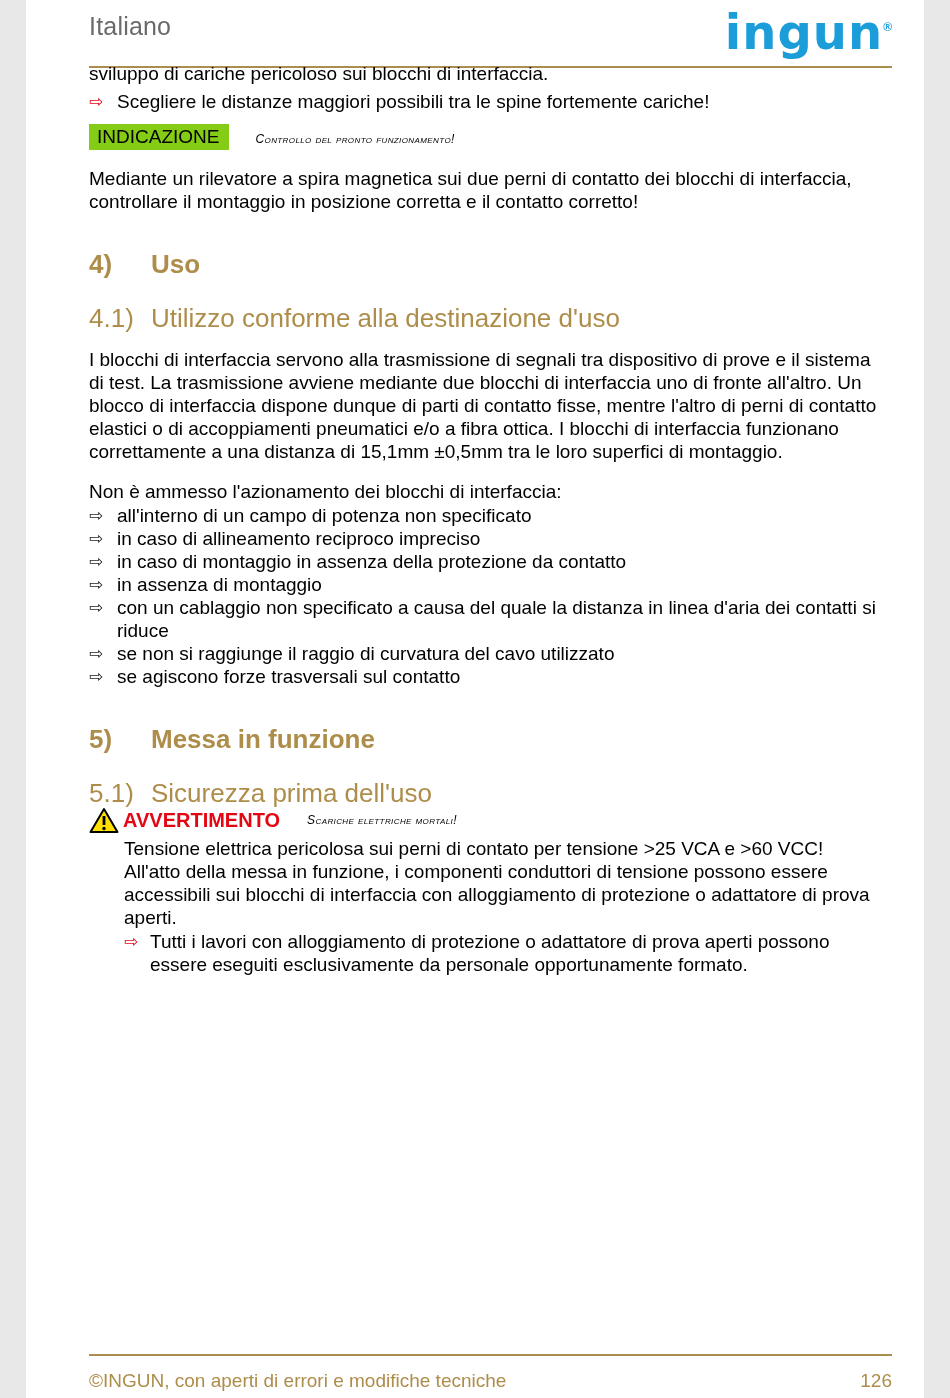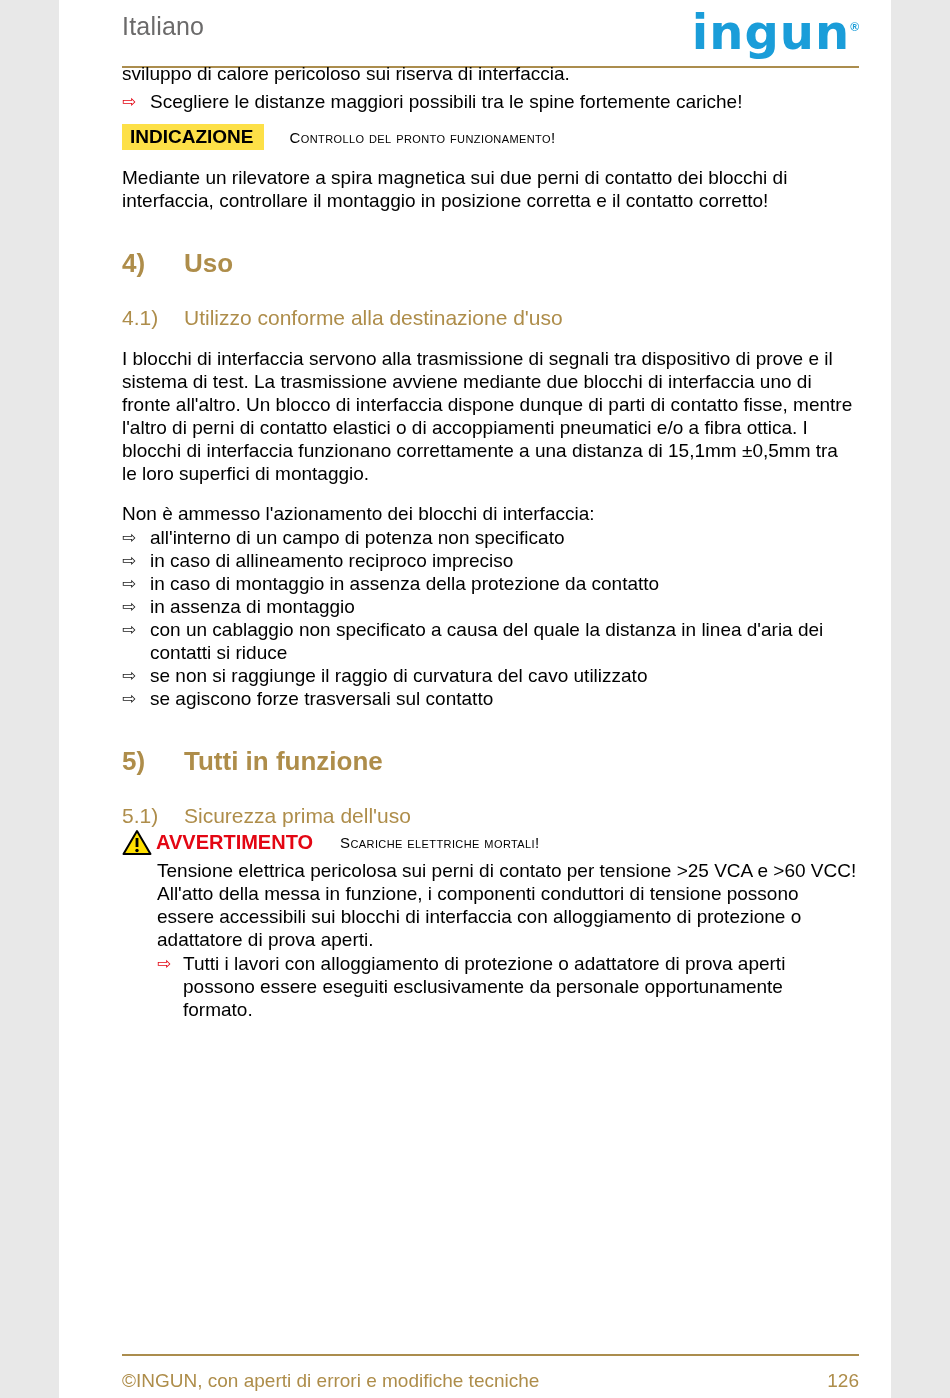--- a/index.html
+++ b/index.html
@@ -1,18 +1,18 @@
 <!DOCTYPE html>
 <html><head>
 <meta charset="utf-8">
 <style>
   html,body{margin:0;padding:0;background:#e8e8e8;}
   .page{
     position:relative;
-    width:832px;height:1398px;
+    width:898px;height:1398px;
     background:#ffffff;
     font-family:"Liberation Sans","DejaVu Sans",sans-serif;
     color:#000;
     overflow:hidden;
     margin:0 auto;
   }
   
   .header{position:absolute;top:8px;left:63px;right:32px;}
   .header-row{display:flex;justify-content:space-between;align-items:flex-start;}
   .lang-label{font-size:25px;color:#6b6a6a;letter-spacing:0.2px;padding-top:4px;}
@@ -22,27 +22,27 @@
   .gold-rule{border:none;border-top:2px solid #ab8d4e;margin:10px 0 0 0;}
   
   .content{position:absolute;top:62px;left:63px;right:34px;font-size:19px;line-height:23px;}
   p{margin:0;}
   .arrow-item{display:flex;margin-top:5px;}
   .arrow-glyph{flex:none;width:28px;line-height:23px;
                font-family:"DejaVu Sans",sans-serif;font-size:17px;}
   .arrow-red{color:#e30613;}
   .arrow-black{color:#1a1a1a;}
   .notice-row{display:flex;align-items:baseline;margin-top:11px;}
-  .badge{background:#fde047;font-weight:bold;padding:1px 10px 2px 8px;}
-  .smallcaps{font-variant:small-caps;letter-spacing:0.4px;font-size:15px;}
+  .badge{background:#84cc16;font-weight:normal;padding:1px 10px 2px 8px;}
+  .smallcaps{font-variant:small-caps;letter-spacing:0.4px;font-size:12px;font-style:italic;}
   .notice-title{margin-left:26px;}
   .notice-body{margin-top:16px;}
   .h1{display:flex;color:#ae8d4a;font-size:26px;font-weight:bold;line-height:30px;margin-top:36px;}
   .h1 .num{flex:none;width:62px;}
-  .h2{display:flex;color:#ae8d4a;font-size:21px;line-height:25px;margin-top:27px;}
+  .h2{display:flex;color:#ae8d4a;font-size:26px;line-height:25px;margin-top:27px;}
   .h2 .num{flex:none;width:62px;}
   .h2-body{margin-top:17px;}
   .list{margin-top:1px;}
   .list .arrow-item{margin-top:0;}
   
   .warning{margin-top:1px;}
   .warning-row{display:flex;align-items:center;}
   .warn-icon{flex:none;width:30px;height:27px;margin-right:4px;}
   .warn-label{color:#e30613;font-weight:bold;font-size:20px;}
   .warn-title{margin-left:27px;}
@@ -64,21 +64,21 @@
       <span class="lang-label">Italiano</span>
       <span>
         <span class="logo">ingun</span><span class="logo-reg">®</span>
       </span>
     </div>
     <hr class="gold-rule">
   </div>
 
   <div class="content">
 
-    <p>sviluppo di calore pericoloso sui riserva di interfaccia.</p>
+    <p>sviluppo di cariche pericoloso sui blocchi di interfaccia.</p>
 
     <div class="arrow-item">
       <span class="arrow-glyph arrow-red">⇨</span>
       <span>Scegliere le distanze maggiori possibili tra le spine fortemente cariche!</span>
     </div>
 
     <div class="notice-row">
       <span class="badge">INDICAZIONE</span>
       <span class="smallcaps notice-title">Controllo del pronto funzionamento!</span>
     </div>
@@ -123,21 +123,21 @@
         <span>se non si raggiunge il raggio di curvatura del cavo utilizzato</span>
       </div>
       <div class="arrow-item">
         <span class="arrow-glyph arrow-black">⇨</span>
         <span>se agiscono forze trasversali sul contatto</span>
       </div>
     </div>
 
     <div class="h1">
       <span class="num">5)</span>
-      <span>Tutti in funzione</span>
+      <span>Messa in funzione</span>
     </div>
 
     <div class="h2">
       <span class="num">5.1)</span>
       <span>Sicurezza prima dell'uso</span>
     </div>
 
     <div class="warning">
       <div class="warning-row">
         <svg class="warn-icon" viewBox="0 0 30 27">

